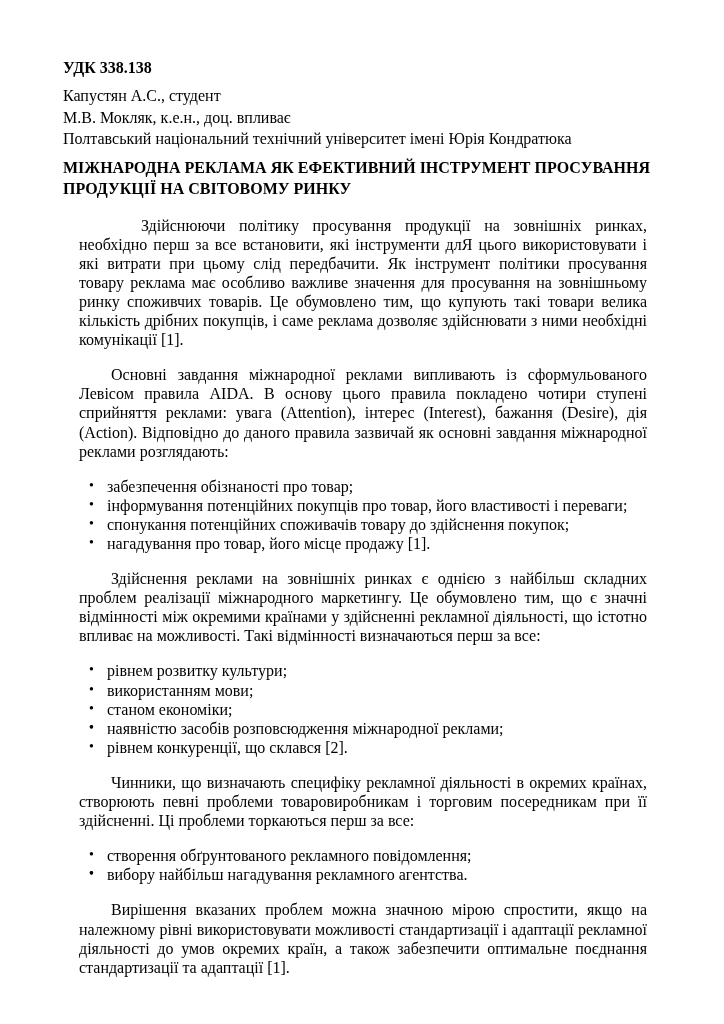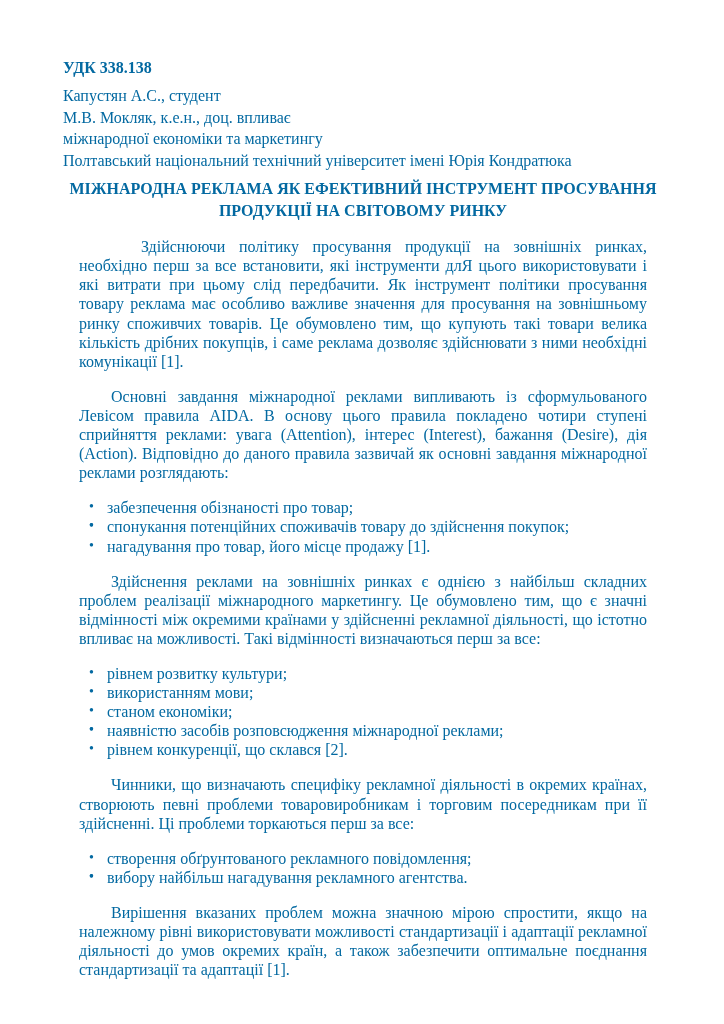--- a/index.html
+++ b/index.html
@@ -5,21 +5,21 @@
   html, body {
     margin: 0;
     padding: 0;
     background: #ffffff;
   }
   .page {
     position: relative;
     width: 724px;
     height: 1024px;
     background: #ffffff;
-    color: #0369a1;
+    color: #000000;
     font-family: "Liberation Serif", "DejaVu Serif", serif;
     font-size: 16px;
     line-height: 19.1px;
     overflow: hidden;
     box-sizing: border-box;
     padding: 57px 58px 20px 63px;
   }
   .content {
     width: 600px;
   }
@@ -29,21 +29,20 @@
     margin-bottom: 7px;
     line-height: 21px;
   }
   .byline {
     line-height: 21.6px;
   }
   .paper-title {
     margin-top: 7px;
     margin-bottom: 1px;
     font-weight: bold;
-    text-align: center;
     line-height: 21.4px;
   }
   .doc-paragraph {
     margin: 16px;
     text-align: justify;
     text-indent: 32px;
   }
   .doc-paragraph.indent-lg {
     text-indent: 62px;
   }
@@ -68,37 +67,37 @@
 <body>
 
 <div class="page">
   <div class="content">
 
     <div class="udc">УДК 338.138</div>
 
     <div class="byline">
       <div>Капустян А.С., студент</div>
       <div>М.В. Мокляк, к.е.н., доц. впливає</div>
-      <div>міжнародної економіки та маркетингу</div>
       <div>Полтавський національний технічний університет імені Юрія Кондратюка</div>
     </div>
 
     <div class="paper-title">МІЖНАРОДНА РЕКЛАМА ЯК ЕФЕКТИВНИЙ ІНСТРУМЕНТ ПРОСУВАННЯ ПРОДУКЦІЇ НА СВІТОВОМУ РИНКУ</div>
 
     <p class="doc-paragraph indent-lg">Здійснюючи політику просування продукції на зовнішніх ринках, необхідно перш за все встановити, які інструменти длЯ цього використовувати і які витрати при цьому слід передбачити. Як інструмент політики просування товару реклама має особливо важливе значення для просування на зовнішньому ринку споживчих товарів. Це обумовлено тим, що купують такі товари велика кількість дрібних покупців, і саме реклама дозволяє здійснювати з ними необхідні комунікації [1].</p>
 
     <p class="doc-paragraph">Основні завдання міжнародної реклами випливають із сформульованого Левісом правила AIDA. В основу цього правила покладено чотири ступені сприйняття реклами: увага (Attention), інтерес (Interest), бажання (Desire), дія (Action). Відповідно до даного правила зазвичай як основні завдання міжнародної реклами розглядають:</p>
 
     <ul class="doc-list">
       <li>
         <span class="bullet">•</span>
         <span>забезпечення обізнаності про товар;</span>
       </li>
       <li>
         <span class="bullet">•</span>
+        <span>інформування потенційних покупців про товар, його властивості і переваги;</span>
       </li>
       <li>
         <span class="bullet">•</span>
         <span>спонукання потенційних споживачів товару до здійснення покупок;</span>
       </li>
       <li>
         <span class="bullet">•</span>
         <span>нагадування про товар, його місце продажу [1].</span>
       </li>
     </ul>

